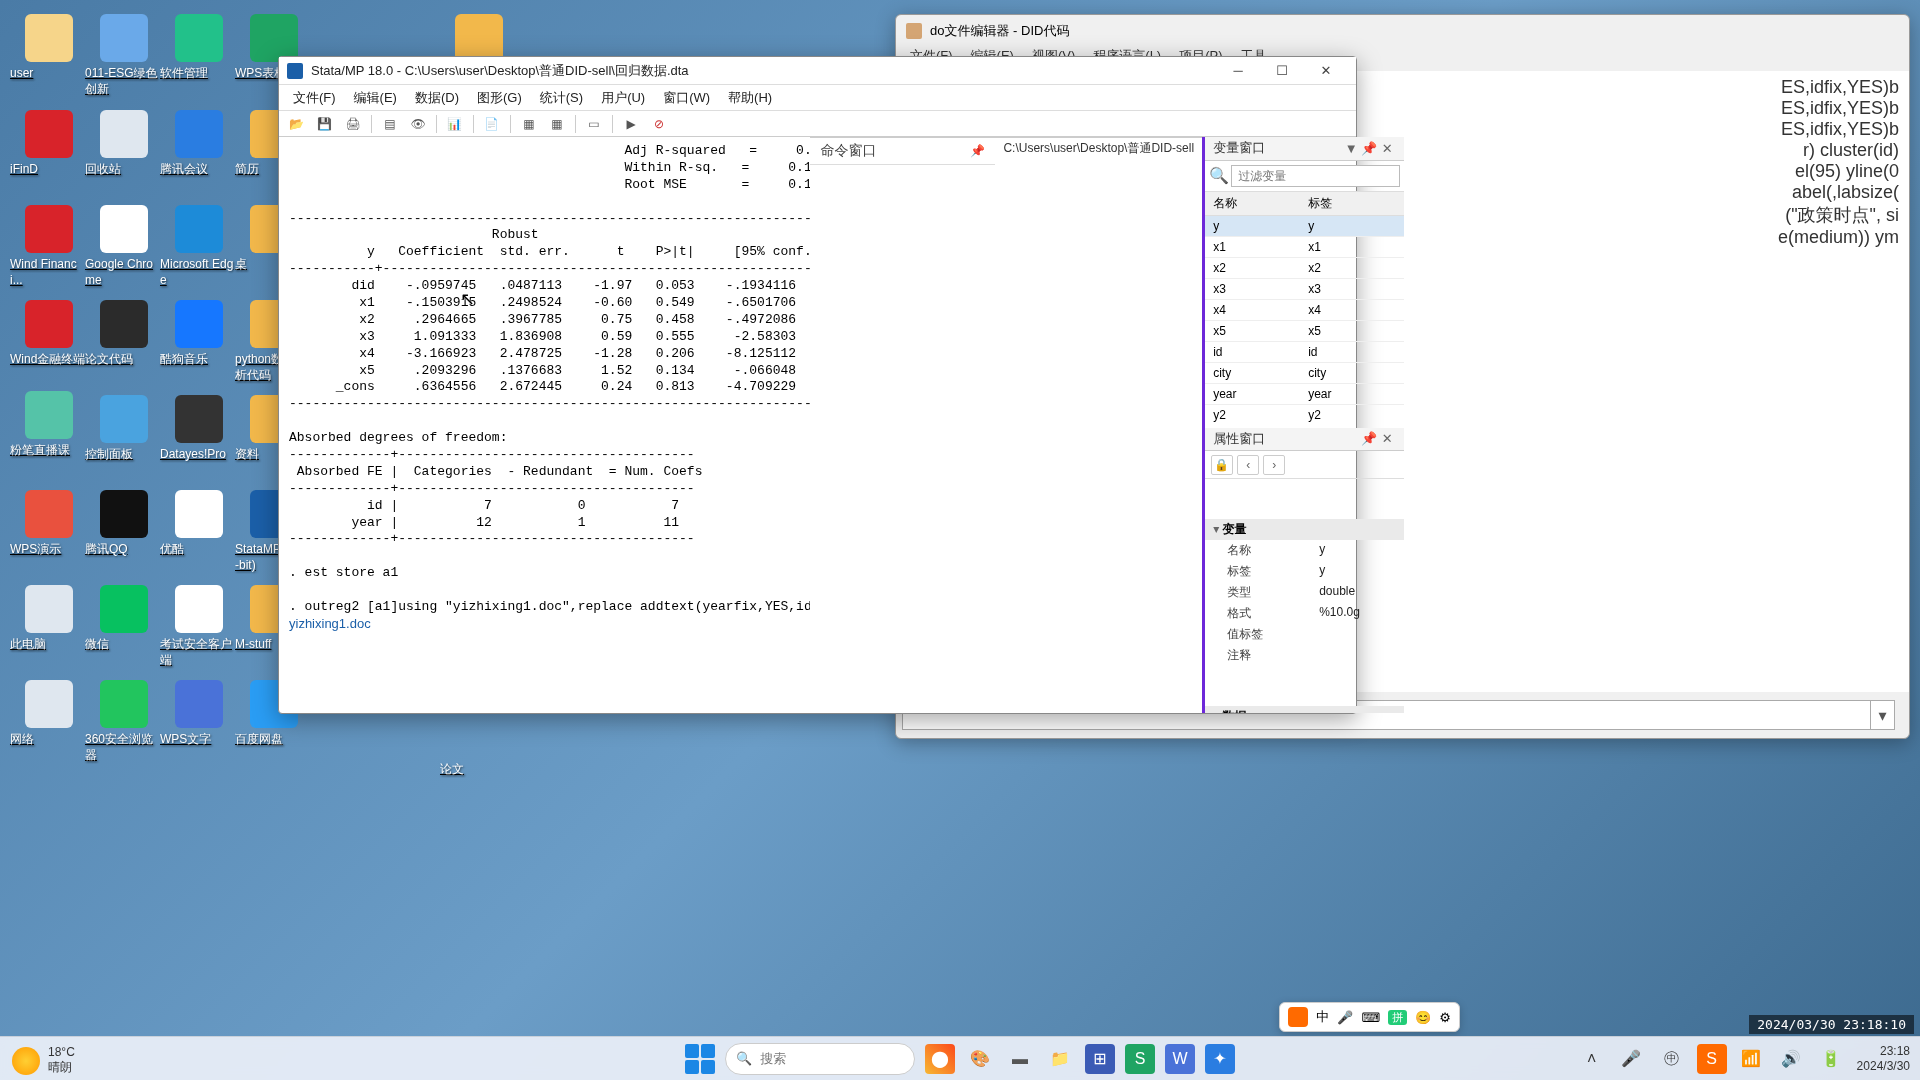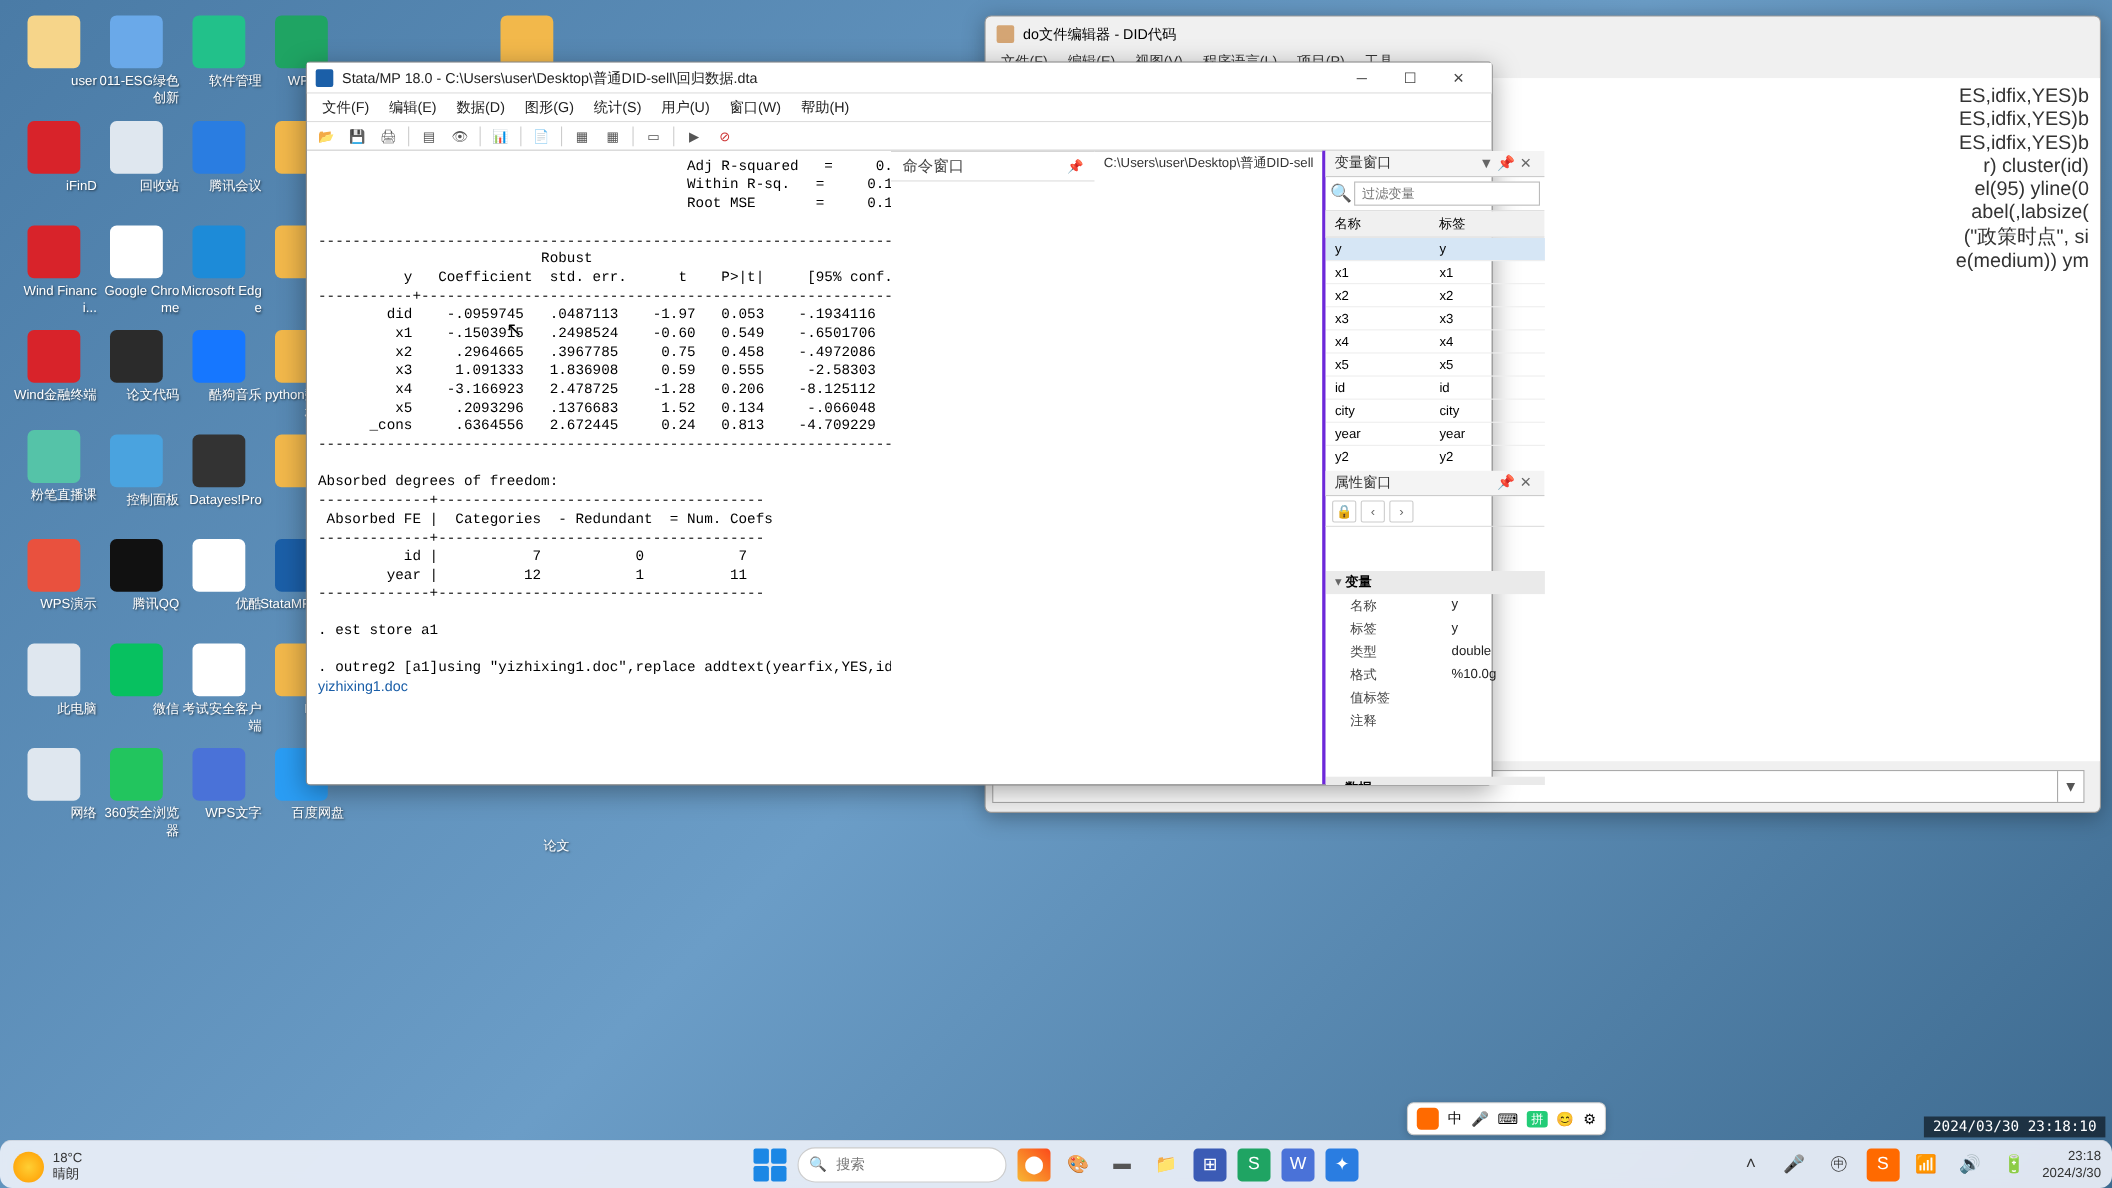--- a/index.html
+++ b/index.html
@@ -1,19 +1,19 @@
 <!DOCTYPE html>
 <html><head>
 <meta charset="utf-8">
 <style>
 * { margin: 0; padding: 0; box-sizing: border-box; font-family: "Microsoft YaHei", Arial, sans-serif; }
 body { width: 1920px; height: 1080px; overflow: hidden; background: linear-gradient(135deg, #4a7ba6 0%, #6b9dc7 50%, #3d6a8f 100%); position: relative; }
 
 .desktop { position: absolute; inset: 0; }
-.desktop-icon { position: absolute; width: 78px; text-align: right; cursor: pointer; }
+.desktop-icon { position: absolute; width: 78px; text-align: left; cursor: pointer; text-decoration: underline; }
 .desktop-icon .ico { width: 48px; height: 48px; margin: 0 auto 4px; border-radius: 6px; display: flex; align-items: center; justify-content: center; font-size: 26px; }
 .desktop-icon .lbl { color: #fff; font-size: 12px; text-shadow: 1px 1px 2px rgba(0,0,0,0.6); line-height: 1.3; word-break: break-all; }
 
 
 .dofile-window { position: absolute; left: 895px; top: 14px; width: 1015px; height: 725px; background: #f0f0f0; border: 1px solid #999; border-radius: 6px; box-shadow: 0 4px 20px rgba(0,0,0,.3); }
 .dofile-title { height: 32px; display: flex; align-items: center; padding: 0 10px; font-size: 13px; gap: 8px; }
 .dofile-title .ticon { width: 16px; height: 16px; background: #d4a574; border-radius: 2px; }
 .dofile-menu { height: 24px; display: flex; gap: 18px; padding: 0 14px; font-size: 13px; color: #333; }
 .dofile-body { position: absolute; top: 56px; bottom: 46px; left: 0; right: 0; background: #fff; padding: 6px 10px; font-family: "Consolas", monospace; font-size: 18px; color: #333; overflow: hidden; }
 .dofile-body .codeline { white-space: pre; }
@@ -64,21 +64,21 @@
 .prop-tbar { height: 28px; display:flex; align-items:center; padding:0 6px; gap:4px; border-bottom:1px solid #ddd; }
 .prop-tbar .nb { width:22px; height:20px; border:1px solid #ccc; border-radius:2px; display:flex; align-items:center; justify-content:center; color:#666; }
 .prop-group { padding: 2px 8px; background: #eaeaea; font-weight: bold; margin-top: 40px; }
 .prop-group::before { content: "▾ "; color: #666; font-weight: normal; }
 .prop-row { display: flex; padding: 2px 8px; }
 .prop-row .pk { width: 106px; color: #444; padding-left: 14px; }
 .prop-row .pv { flex: 1; color: #222; }
 .prop-scroll { height: 234px; overflow-y: auto; }
 
 
-.taskbar { position: absolute; left: 0; right: 0; bottom: 0; height: 44px; background: rgba(235,240,248,.92); backdrop-filter: blur(6px); border-top: 1px solid rgba(0,0,0,.1); display: flex; align-items: center; border-radius: 11px; }
+.taskbar { position: absolute; left: 0; right: 0; bottom: 0; height: 44px; background: rgba(235,240,248,.92); backdrop-filter: blur(6px); border-top: 1px solid rgba(0,0,0,.1); display: flex; align-items: center; }
 .taskbar .weather { position: absolute; left: 12px; bottom: 4px; display:flex; align-items:center; gap:8px; font-size:12px; color:#333; }
 .taskbar .weather .sun { width:28px; height:28px; border-radius:50%; background: radial-gradient(circle,#ffcf33,#ff9a00); }
 .taskbar .center { margin: 0 auto; display: flex; align-items: center; gap: 10px; }
 .taskbar .start { width: 30px; height: 30px; display: grid; grid-template: 1fr 1fr / 1fr 1fr; gap: 2px; }
 .taskbar .start span { background: #1b87e5; border-radius: 2px; }
 .taskbar .search { width: 190px; height: 32px; background: #fff; border: 1px solid #ccc; border-radius: 16px; display: flex; align-items: center; padding: 0 10px; gap: 8px; font-size: 13px; color: #777; }
 .tb-ico { width: 30px; height: 30px; border-radius: 4px; display: flex; align-items: center; justify-content: center; font-size: 16px; cursor: pointer; }
 .tray { position: absolute; right: 10px; height: 100%; display: flex; align-items: center; gap: 10px; font-size: 12px; color: #333; }
 .tray .clock { text-align: right; line-height: 1.2; }
 .sogou-pop { position:absolute; right:460px; bottom:48px; height:30px; background:#fff; border:1px solid #ccc; border-radius:6px; display:flex; align-items:center; padding:0 8px; gap:8px; font-size:13px; box-shadow:0 2px 8px rgba(0,0,0,.2); }

